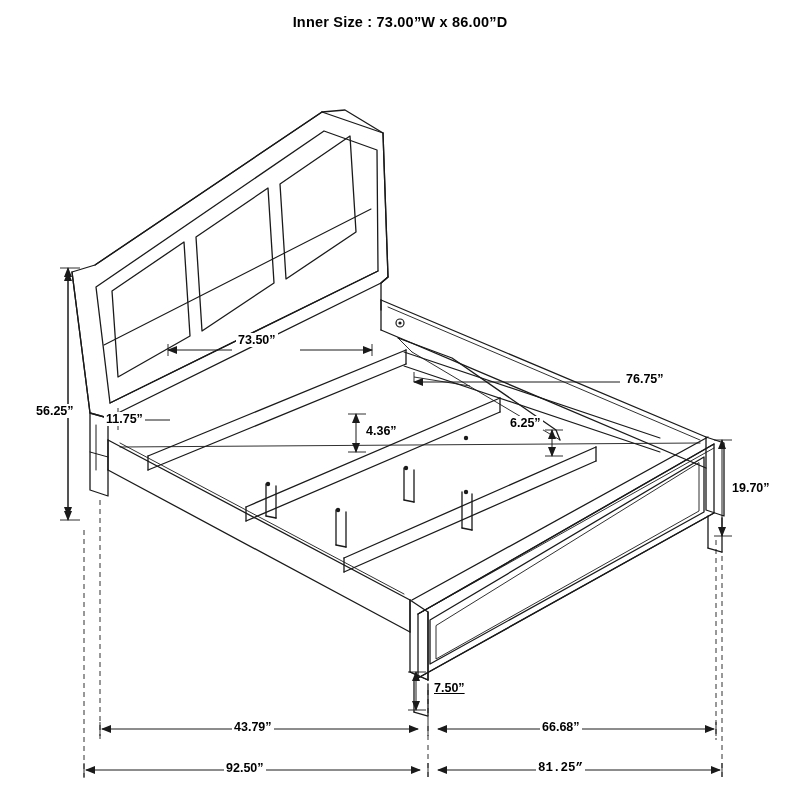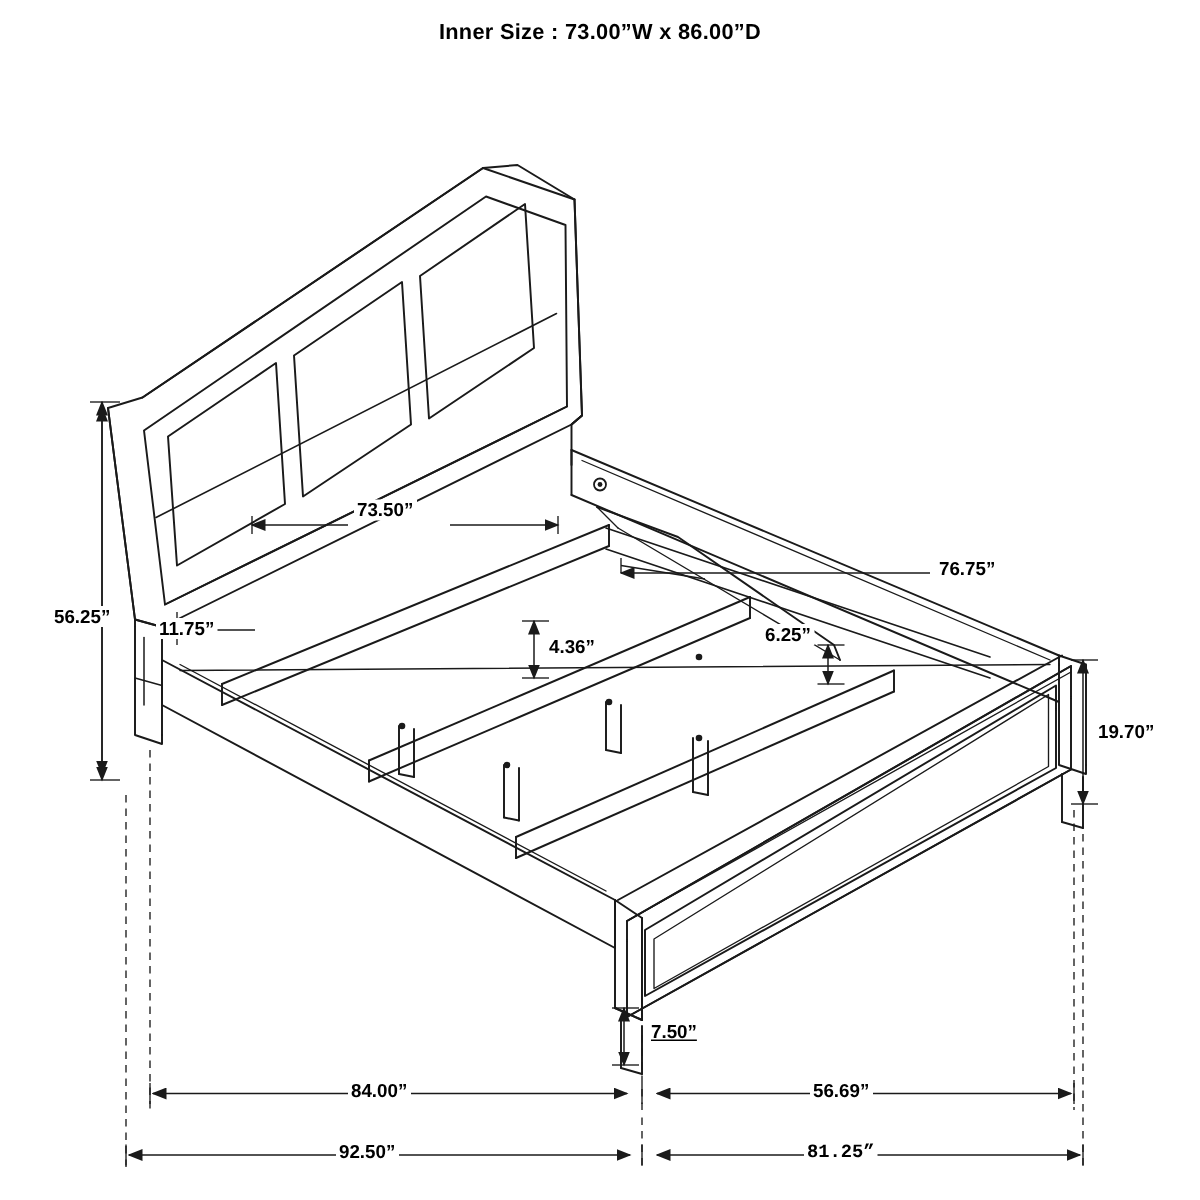--- a/index.html
+++ b/index.html
@@ -243,21 +243,21 @@
   <div class="dimlabel" style="left:364px; top:424px;">4.36”</div>
 
   <div class="dimlabel" style="left:624px; top:372px;text-align:right;">76.75”</div>
 
   <div class="dimlabel" style="left:508px; top:416px;text-align:right;">6.25”</div>
 
   <div class="dimlabel" style="left:730px; top:481px;">19.70”</div>
 
   <div class="dimlabel" style="left:432px; top:681px;text-decoration:underline;">7.50”</div>
 
-  <div class="dimlabel" style="left:232px; top:720px;">84.00”</div>
-
-  <div class="dimlabel" style="left:540px; top:720px;">56.69”</div>
+  <div class="dimlabel" style="left:232px; top:720px;">43.79”</div>
+
+  <div class="dimlabel" style="left:540px; top:720px;">66.68”</div>
 
   <div class="dimlabel" style="left:224px; top:761px;">92.50”</div>
 
   <div class="dimlabel" style="left:536px; top:761px;font-family:Liberation Mono, monospace;">81.25”</div>
 
 </div>
 
 </body></html>

